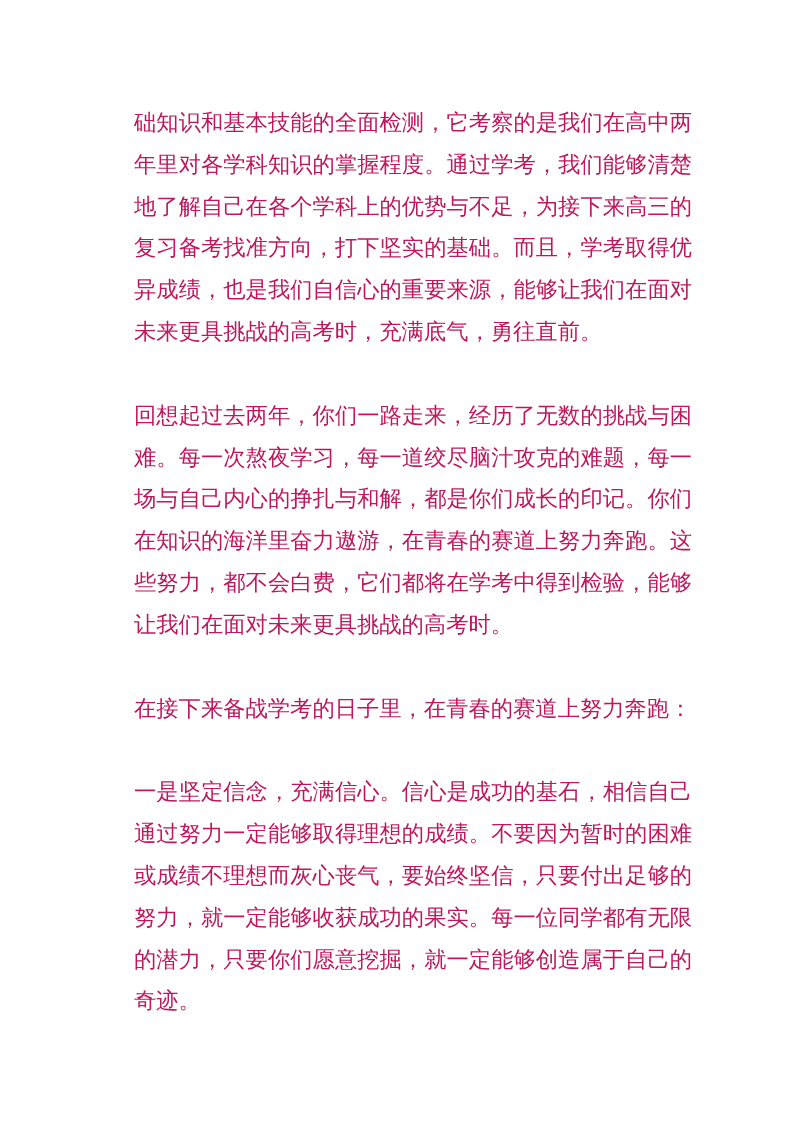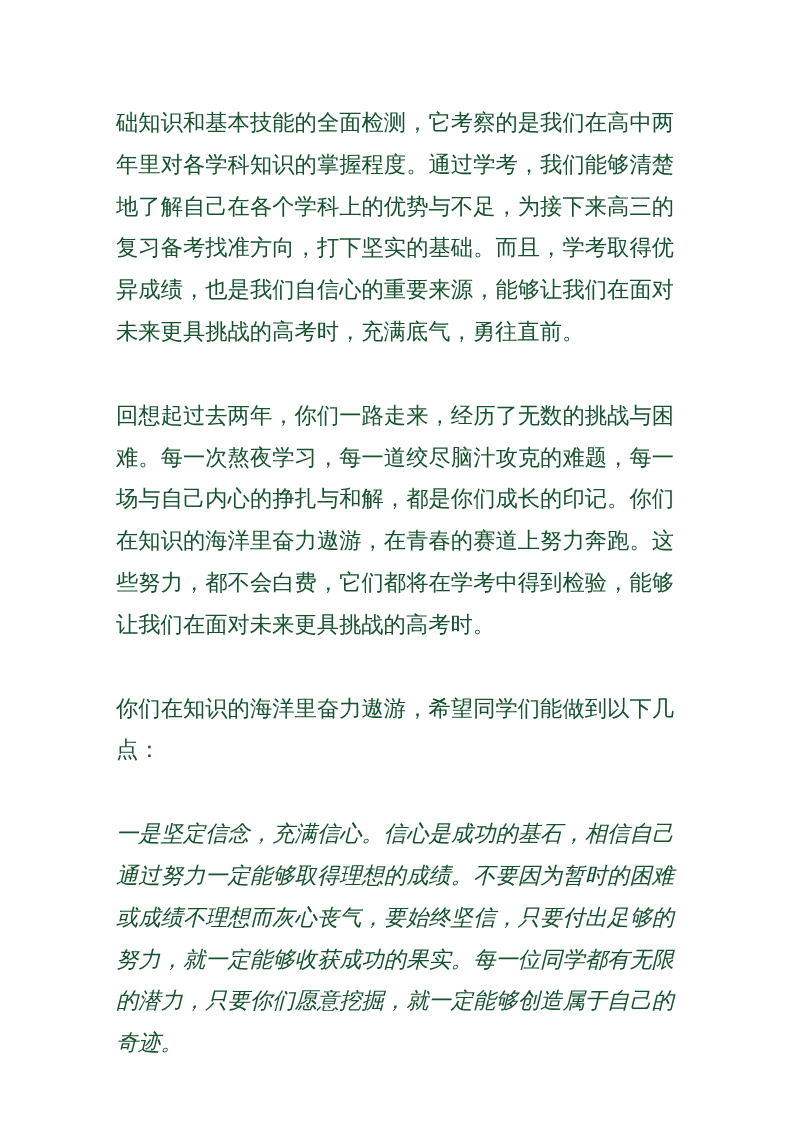--- a/index.html
+++ b/index.html
@@ -14,43 +14,42 @@
   }
   .page {
     position: relative;
     width: 793px;
     height: 1122px;
     background: #ffffff;
     overflow: hidden;
   }
   .text-block {
     position: absolute;
-    left: 116px;
+    left: 134px;
     top: 102px;
     width: 558px;
     font-family: "Liberation Sans", "DejaVu Sans", sans-serif;
     font-size: 22.3px;
     line-height: 41.8px;
     font-weight: 400;
-    color: #14532d;
+    color: #be185d;
     text-align: justify;
     text-justify: inter-ideograph;
     word-break: break-all;
   }
   .para {
     margin: 0 0 42px 0;
   }
   .para:last-child {
     margin-bottom: 0;
-    font-style: italic;
   }
 </style>
 </head>
 <body>
 
 <div class="page">
   <div class="text-block">
     <p class="para">础知识和基本技能的全面检测，它考察的是我们在高中两年里对各学科知识的掌握程度。通过学考，我们能够清楚地了解自己在各个学科上的优势与不足，为接下来高三的复习备考找准方向，打下坚实的基础。而且，学考取得优异成绩，也是我们自信心的重要来源，能够让我们在面对未来更具挑战的高考时，充满底气，勇往直前。</p>
     <p class="para">回想起过去两年，你们一路走来，经历了无数的挑战与困难。每一次熬夜学习，每一道绞尽脑汁攻克的难题，每一场与自己内心的挣扎与和解，都是你们成长的印记。你们在知识的海洋里奋力遨游，在青春的赛道上努力奔跑。这些努力，都不会白费，它们都将在学考中得到检验，能够让我们在面对未来更具挑战的高考时。</p>
-    <p class="para">你们在知识的海洋里奋力遨游，希望同学们能做到以下几点：</p>
+    <p class="para">在接下来备战学考的日子里，在青春的赛道上努力奔跑：</p>
     <p class="para">一是坚定信念，充满信心。信心是成功的基石，相信自己通过努力一定能够取得理想的成绩。不要因为暂时的困难或成绩不理想而灰心丧气，要始终坚信，只要付出足够的努力，就一定能够收获成功的果实。每一位同学都有无限的潜力，只要你们愿意挖掘，就一定能够创造属于自己的奇迹。</p>
   </div>
 </div>
 
 </body></html>

